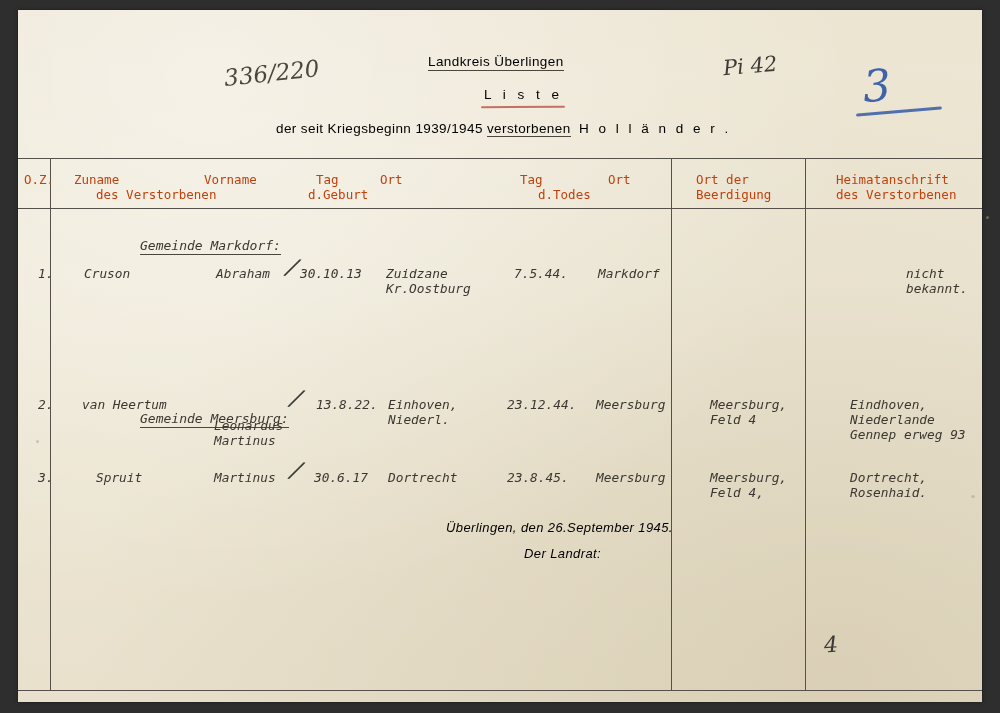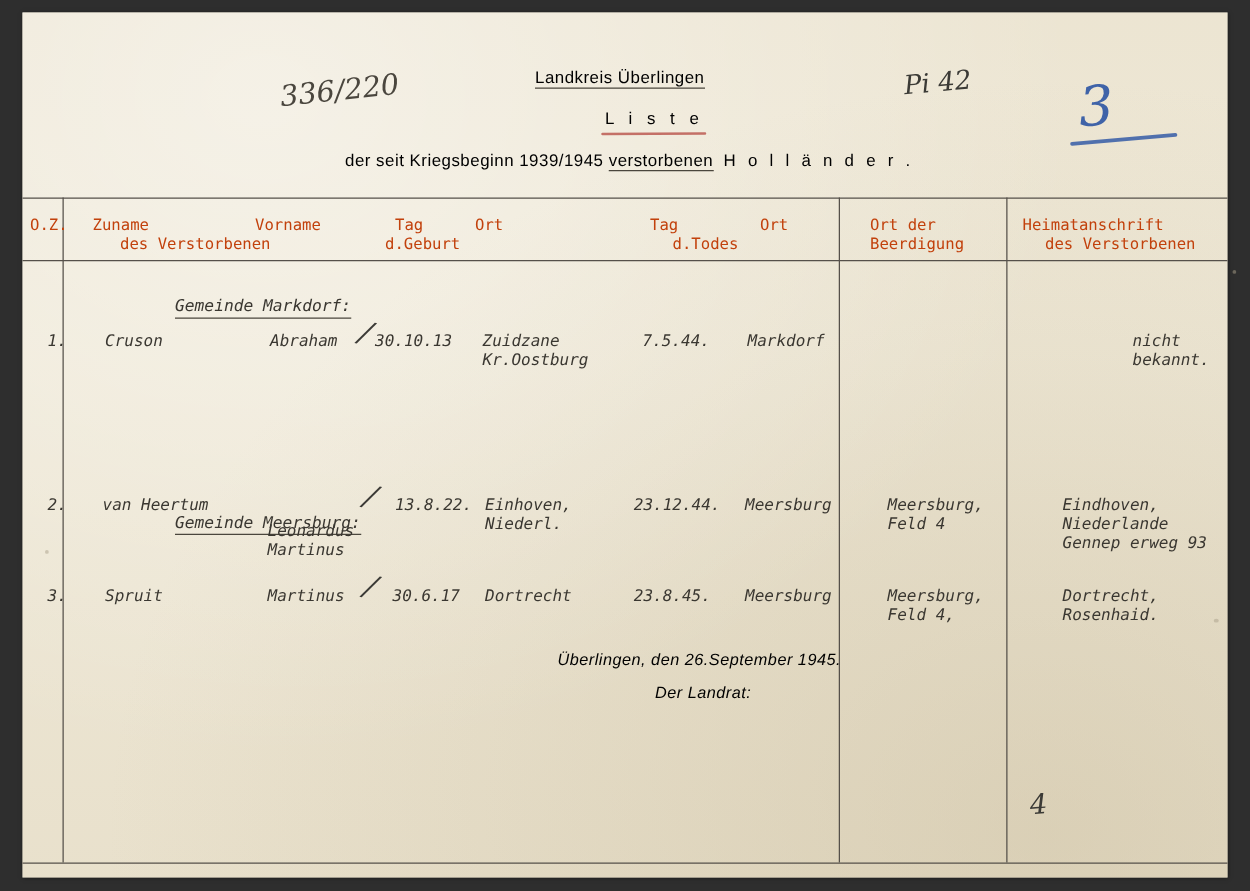--- a/index.html
+++ b/index.html
@@ -153,21 +153,21 @@
   #ch-vorname{ left: 186px; top: 162px; }
   #ch-desverst { left: 78px; top: 177px; }
   #ch-tag1   { left: 298px; top: 162px; }
   #ch-ort1   { left: 362px; top: 162px; }
   #ch-geburt { left: 290px; top: 177px; }
   #ch-tag2   { left: 502px; top: 162px; }
   #ch-ort2   { left: 590px; top: 162px; }
   #ch-todes  { left: 520px; top: 177px; }
   #ch-ortder { left: 678px; top: 162px; }
   #ch-beerd  { left: 678px; top: 177px; }
-  #ch-heimat { left: 800px; top: 162px; text-align: right; }
+  #ch-heimat { left: 818px; top: 162px; text-align: right; }
   #ch-desverst2 { left: 818px; top: 177px; }
 
   
   .group {
     position: absolute;
     font-size: 13px;
     color: #3a3731;
     font-style: italic;
     border-bottom: 1px solid #4a463d;
     padding-bottom: 1px;
@@ -203,21 +203,21 @@
   #r2-vor   { left: 196px; top: 408px; }
   #r2-tagg  { left: 298px; top: 387px; }
   #r2-ortg  { left: 370px; top: 387px; }
   #r2-tagt  { left: 489px; top: 387px; }
   #r2-ortt  { left: 578px; top: 387px; }
   #r2-beerd { left: 692px; top: 387px; }
   #r2-heim  { left: 832px; top: 387px; }
 
   
   #r3-oz    { left: 20px;  top: 460px; }
-  #r3-zu    { left: 66px;  top: 460px; }
+  #r3-zu    { left: 78px;  top: 460px; }
   #r3-vor   { left: 196px; top: 460px; }
   #r3-tagg  { left: 296px; top: 460px; }
   #r3-ortg  { left: 370px; top: 460px; }
   #r3-tagt  { left: 489px; top: 460px; }
   #r3-ortt  { left: 578px; top: 460px; }
   #r3-beerd { left: 692px; top: 460px; }
   #r3-heim  { left: 832px; top: 460px; }
 
   
   .checkmark {

